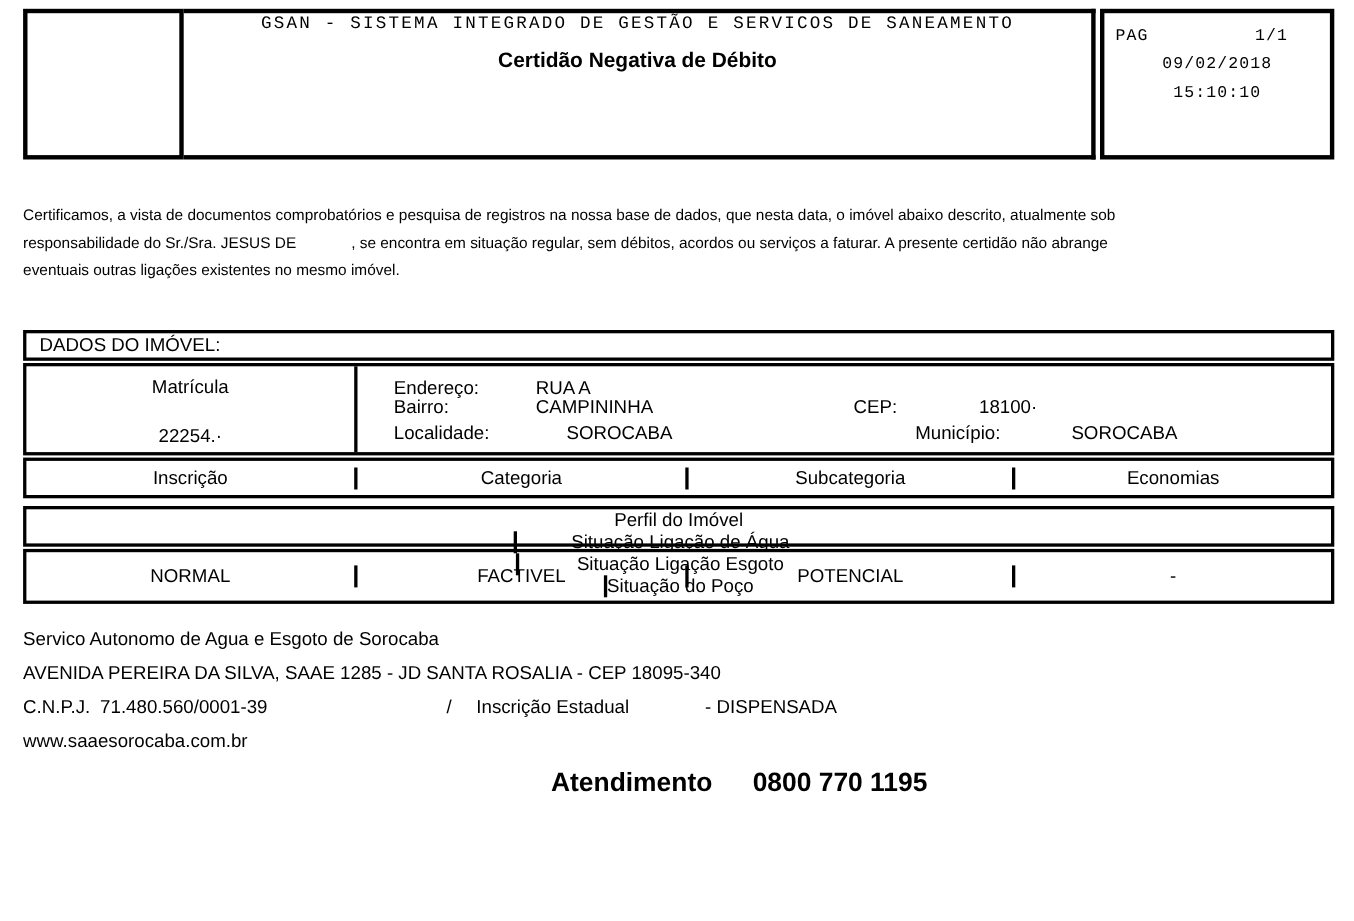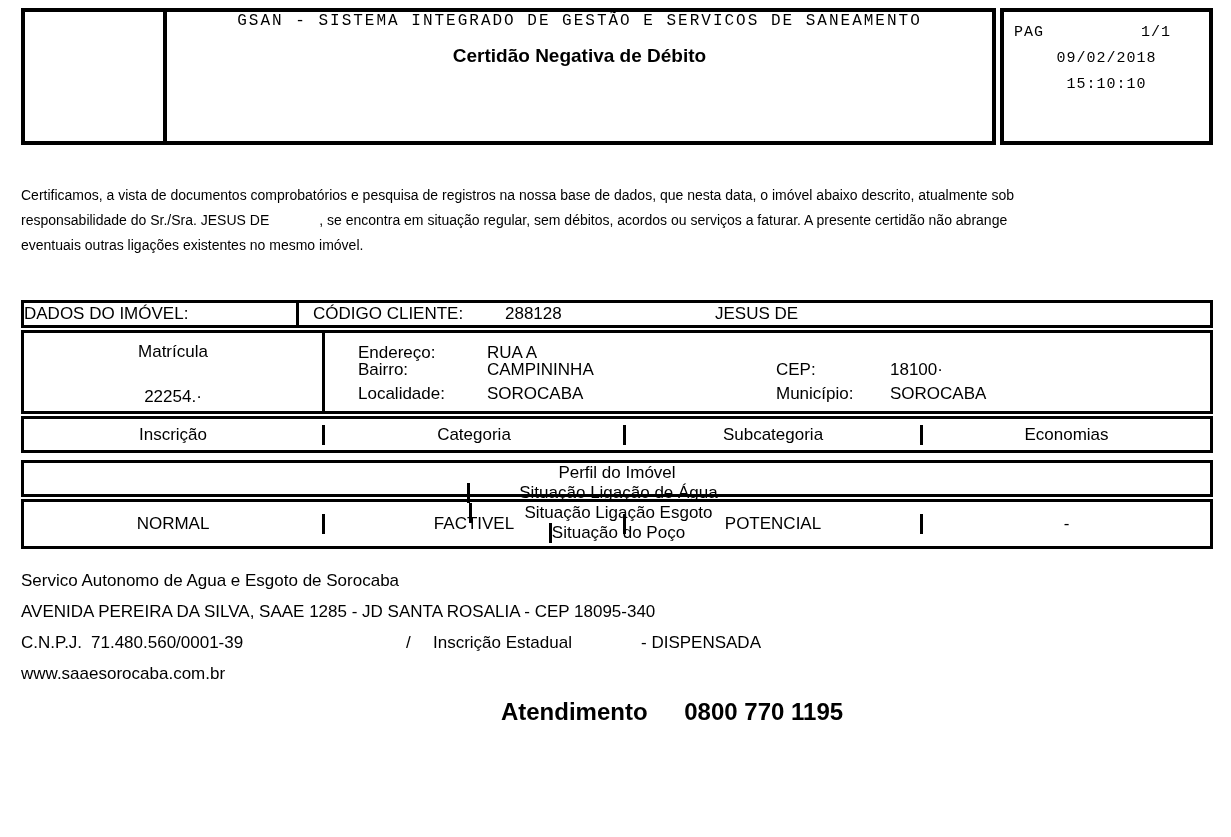--- a/index.html
+++ b/index.html
@@ -47,31 +47,31 @@
   .name-gap { display: inline-block; width: 50px; }
 
   
   .ptable { margin-top: 42px; }
   .prow { border: 3px solid #000; background: #fff; display: flex; margin-top: 2px; }
   .prow.first { margin-top: 0; }
   .prow.spaced { margin-top: 7px; flex-direction: column; }
   .cell-div { border-left: 3px solid #000; }
 
   .row-a { height: 28px; align-items: center; }
-  .row-a .c1 { width: 272px; flex: none; }
+  .row-a .c1 { width: 298px; padding-left: 12px; flex: none; }
   .row-a .c2 { flex: 1; display: flex; align-items: center; height: 100%; }
   .row-a .cc-label { padding-left: 14px; width: 206px; flex: none; }
   .row-a .cc-value { width: 210px; flex: none; }
 
   .row-b { height: 84px; }
   .row-b .c1 { width: 298px; flex: none; text-align: center; padding-top: 9px; }
   .row-b .matricula-value { margin-top: 25px; }
   .row-b .c2 { flex: 1; padding: 10px 0 4px 33px; }
   .addr-line { display: grid; grid-template-columns: 129px 289px 114px auto; height: 17px; }
-  .addr-line.third { margin-top: 7px; }
+  .addr-line.third { margin-top: 7px; gap: 28px; }
 
   .grid4 { height: 36px; align-items: center; }
   .grid4.vals { height: 50px; }
   .grid4 > div { text-align: center; }
   .grid4 .g1 { width: 298px; flex: none; }
   .grid4 .g2 { width: 301px; flex: none; }
   .grid4 .g3 { width: 297px; flex: none; }
   .grid4 .g4 { flex: 1; }
   .hrow { height: 37px; }
 
@@ -117,25 +117,20 @@
   <div class="cert-par">
     <div>Certificamos, a vista de documentos comprobatórios e pesquisa de registros na nossa base de dados, que nesta data, o imóvel abaixo descrito, atualmente sob</div>
     <div><span>responsabilidade do Sr./Sra. JESUS DE</span><span class="name-gap"></span><span>, se encontra em situação regular, sem débitos, acordos ou serviços a faturar. A presente certidão não abrange</span></div>
     <div>eventuais outras ligações existentes no mesmo imóvel.</div>
   </div>
 
   <div class="ptable">
 
     <div class="prow row-a first">
       <div class="c1 cell-text">DADOS DO IMÓVEL:</div>
-      <div class="c2 cell-div cell-text">
-        <span class="cc-label">CÓDIGO CLIENTE:</span>
-        <span class="cc-value">288128</span>
-        <span>JESUS DE</span>
-      </div>
     </div>
 
     <div class="prow row-b">
       <div class="c1 cell-text">
         <div>Matrícula</div>
         <div class="matricula-value">22254.·</div>
       </div>
       <div class="c2 cell-div cell-text">
         <div class="addr-line">
           <span>Endereço:</span>

